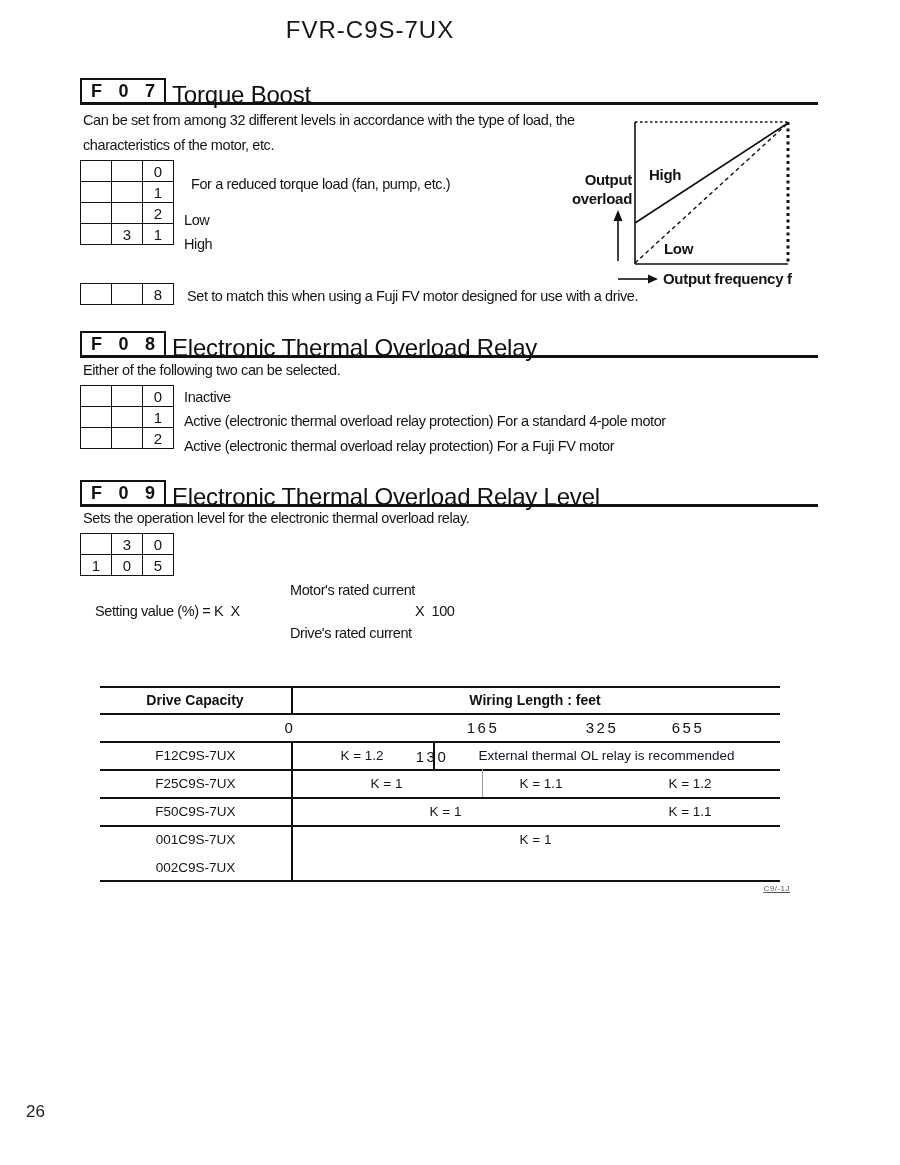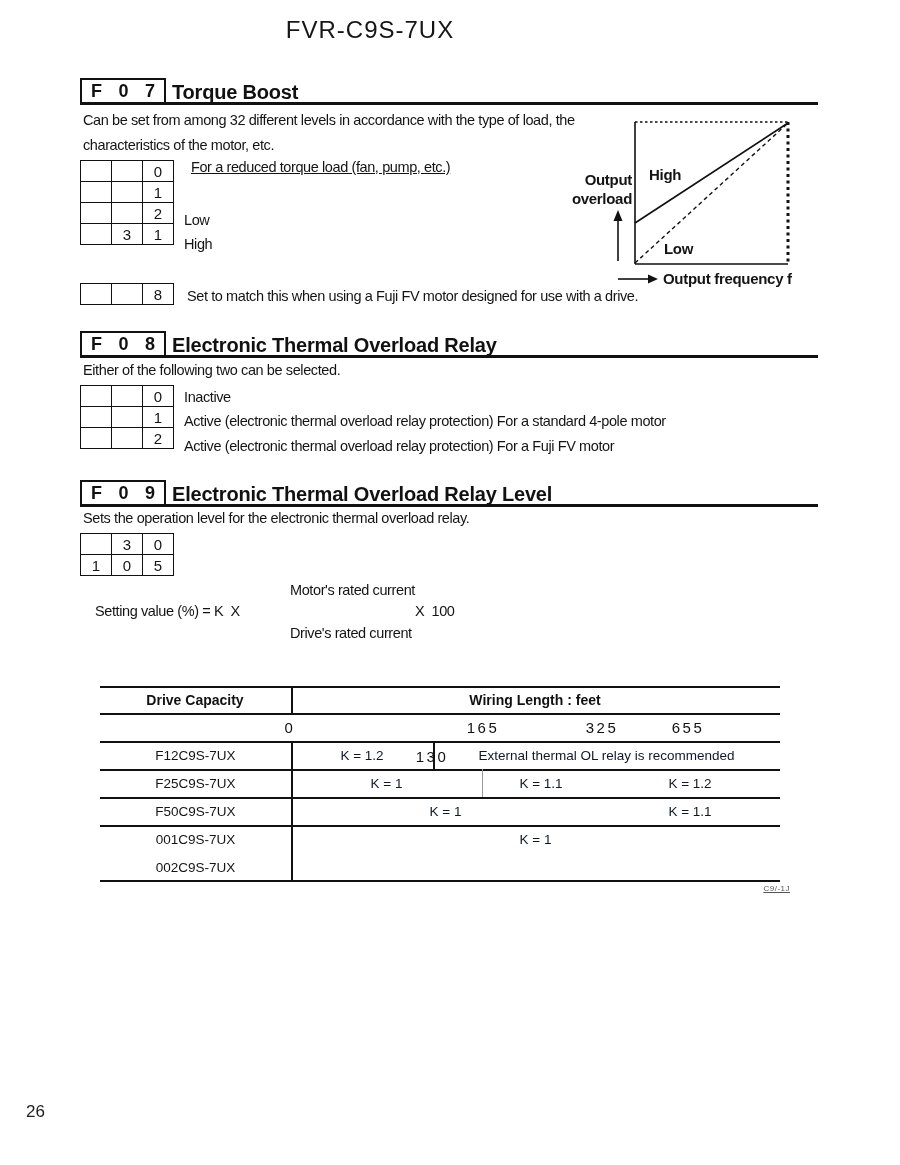--- a/index.html
+++ b/index.html
@@ -9,21 +9,21 @@
     overflow:hidden;
   }
   .abs { position:absolute; }
   .doc-title { font-size:24px; letter-spacing:1px; color:#161616; }
   .sec-head-box {
     position:absolute; width:86px; height:26px; border:2px solid #111;
     display:flex; align-items:center; justify-content:space-between;
     padding:0 9px; box-sizing:border-box; background:#fff;
     font-size:18px; font-weight:bold;
   }
-  .sec-title { position:absolute; font-size:20px; font-weight:bold; letter-spacing:-0.2px; white-space:nowrap; }
+  .sec-title { position:absolute; font-size:24px; font-weight:normal; letter-spacing:-0.2px; white-space:nowrap; }
   .sec-rule { position:absolute; height:3px; background:#111; }
   .body-text { position:absolute; font-size:14.5px; letter-spacing:-0.4px; white-space:nowrap; color:#141414;text-align:right; }
   .ptable { position:absolute; border-collapse:collapse; }
   .ptable td {
     width:30px; height:20px; border:1.6px solid #111; text-align:center;
     font-size:15px; padding:0; color:#141414;
   }
   .cell-label { position:absolute; font-size:14.5px; letter-spacing:-0.4px; white-space:nowrap; color:#141414; }
   .pre { white-space:pre; }
   .diag-label { position:absolute; font-size:15px; font-weight:bold; letter-spacing:-0.3px; white-space:nowrap; color:#141414; }
@@ -74,21 +74,21 @@
       <td></td>
       <td>2</td>
     </tr>
     <tr>
       <td></td>
       <td>3</td>
       <td>1</td>
     </tr>
   </tbody>
     </table>
-  <div class="cell-label" style="left:191px;top:159px;text-decoration:underline;">For a reduced torque load (fan, pump, etc.)</div>
+  <div class="cell-label" style="left:191px;top:176px;">For a reduced torque load (fan, pump, etc.)</div>
   <div class="cell-label" style="left:184px;top:212px;">Low</div>
   <div class="cell-label" style="left:184px;top:236px;">High</div>
 
   <span class="abs" style="left:633px;top:119px;">
     <svg width="158" height="148" viewBox="0 0 158 148">
       <line x1="2" y1="3" x2="155" y2="3" stroke="#111" stroke-width="1.6" stroke-dasharray="2.5,2.5"></line>
       <line x1="155" y1="3" x2="155" y2="145" stroke="#111" stroke-width="3" stroke-dasharray="3,3.5"></line>
       <line x1="2" y1="3" x2="2" y2="145" stroke="#111" stroke-width="1.6"></line>
       <line x1="2" y1="145" x2="155" y2="145" stroke="#111" stroke-width="1.6"></line>
       <line x1="2" y1="104" x2="155" y2="4" stroke="#111" stroke-width="1.7"></line>

